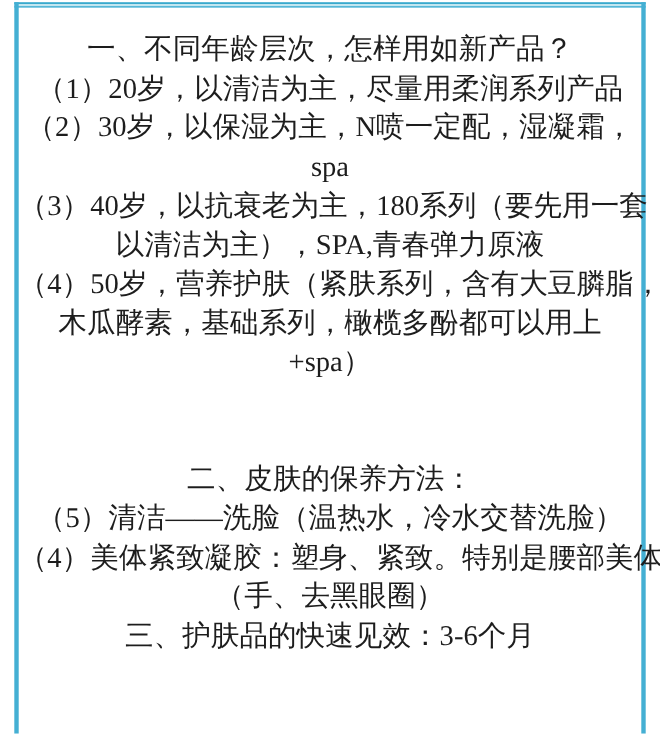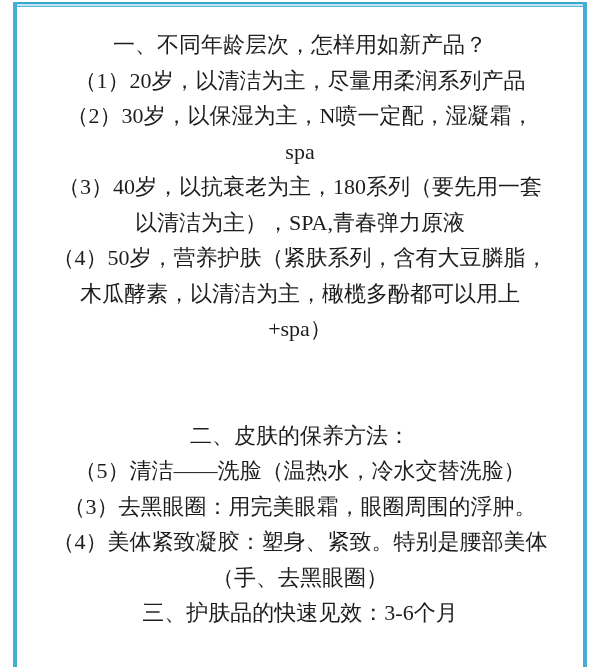--- a/index.html
+++ b/index.html
@@ -46,21 +46,21 @@
     width: 4px;
     background: #44afd3;
   }
   .content {
     position: absolute;
     top: 27px;
     left: 17px;
     right: 17px;
     text-align: center;
     font-family: "Liberation Serif", "DejaVu Serif", serif;
-    font-size: 22px;
+    font-size: 26px;
     line-height: 35.5px;
     color: #1d1d1d;
   }
   .line {
     white-space: nowrap;
   }
   .spacer {
     height: 71px;
   }
 </style>
@@ -73,26 +73,25 @@
   <div class="border-right"></div>
 
   <div class="content">
     <div class="line">一、不同年龄层次，怎样用如新产品？</div>
     <div class="line">（1）20岁，以清洁为主，尽量用柔润系列产品</div>
     <div class="line">（2）30岁，以保湿为主，N喷一定配，湿凝霜，</div>
     <div class="line">spa</div>
     <div class="line">（3）40岁，以抗衰老为主，180系列（要先用一套</div>
     <div class="line">以清洁为主），SPA,青春弹力原液</div>
     <div class="line">（4）50岁，营养护肤（紧肤系列，含有大豆膦脂，</div>
-    <div class="line">木瓜酵素，以清洁为主，橄榄多酚都可以用上</div>
+    <div class="line">木瓜酵素，基础系列，橄榄多酚都可以用上</div>
     <div class="line">+spa）</div>
 
     <div class="spacer"></div>
 
     <div class="line">二、皮肤的保养方法：</div>
     <div class="line">（5）清洁——洗脸（温热水，冷水交替洗脸）</div>
-    <div class="line">（3）去黑眼圈：用完美眼霜，眼圈周围的浮肿。</div>
     <div class="line">（4）美体紧致凝胶：塑身、紧致。特别是腰部美体</div>
     <div class="line">（手、去黑眼圈）</div>
 
     <div class="line">三、护肤品的快速见效：3-6个月</div>
   </div>
 </div>
 
 </body></html>

